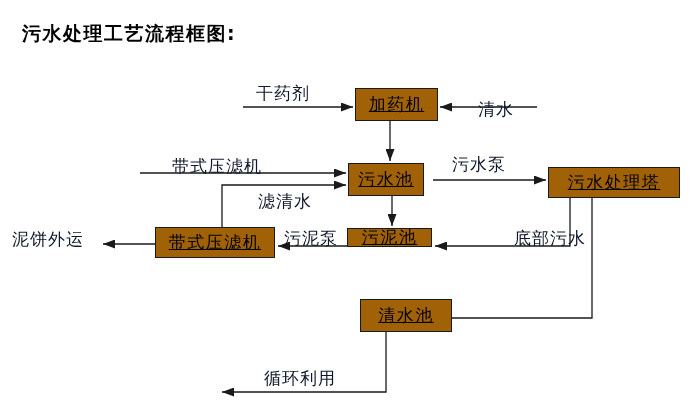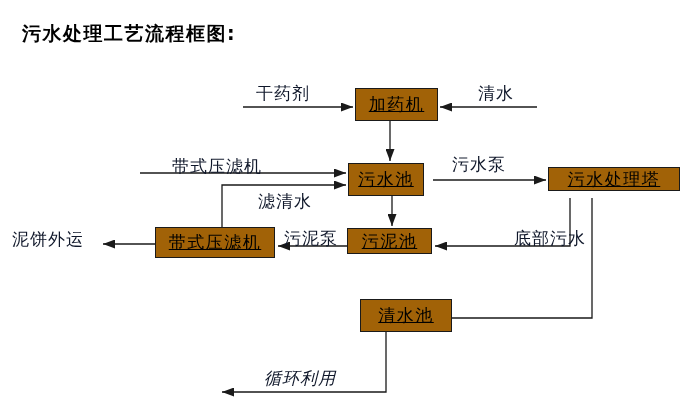--- a/index.html
+++ b/index.html
@@ -77,28 +77,28 @@
     <path d="M392,196 V226" marker-end="url(#arr)"></path>
     <path d="M570,198 V246 H435" marker-end="url(#arr)"></path>
     <path d="M347,246 H278" marker-end="url(#arr)"></path>
     <path d="M155,244 H103" marker-end="url(#arr)"></path>
     <path d="M592,198 V318 H435" marker-end="url(#arr)"></path>
     <path d="M386,332 V392 H222" marker-end="url(#arr)"></path>
   </svg>
 
   <div class="node" style="left:355px; top:88px;  width:83px;  height:33px;">加药机</div>
   <div class="node" style="left:348px; top:163px; width:76px;  height:33px;">污水池</div>
-  <div class="node" style="left:548px; top:167px; width:132px; height:24px;">污水处理塔</div>
+  <div class="node" style="left:548px; top:167px; width:132px; height:31px;">污水处理塔</div>
   <div class="node" style="left:155px; top:227px; width:120px; height:31px;">带式压滤机</div>
-  <div class="node" style="left:347px; top:228px; width:85px;  height:26px;">污泥池</div>
+  <div class="node" style="left:347px; top:228px; width:85px;  height:19px;">污泥池</div>
   <div class="node" style="left:340px; top:299px; width:92px;  height:33px;margin-left:20px;">清水池</div>
 
   <span class="flow-label" style="left:256px; top:82px;">干药剂</span>
-  <span class="flow-label" style="left:478px; top:82px;">清水</span>
+  <span class="flow-label" style="left:478px; top:98px;">清水</span>
   <span class="flow-label" style="left:172px; top:155px;">带式压滤机</span>
   <span class="flow-label" style="left:258px; top:190px;">滤清水</span>
   <span class="flow-label" style="left:452px; top:153px;text-align:center;">污水泵</span>
   <span class="flow-label" style="left:470px; top:227px;margin-left:44px;">底部污水</span>
   <span class="flow-label" style="left:284px; top:227px;">污泥泵</span>
   <span class="flow-label" style="left:12px;  top:228px;">泥饼外运</span>
-  <span class="flow-label" style="left:264px; top:367px;font-style:italic;">循环利用</span>
+  <span class="flow-label" style="left:264px; top:367px;">循环利用</span>
 
 </div>
 
 </body></html>

